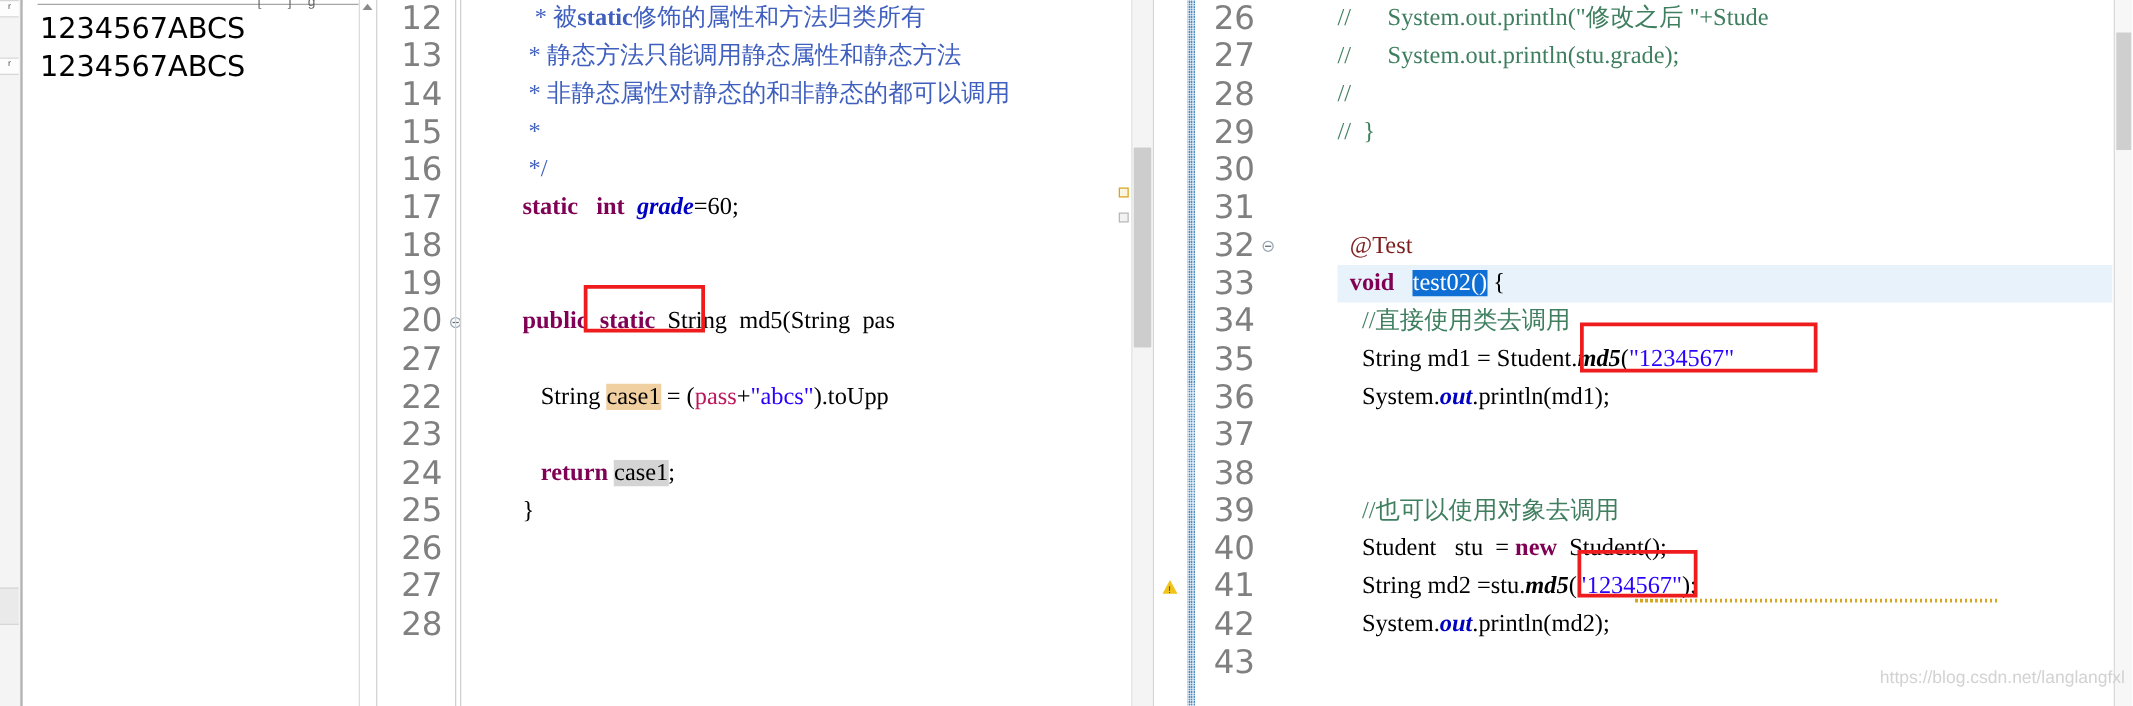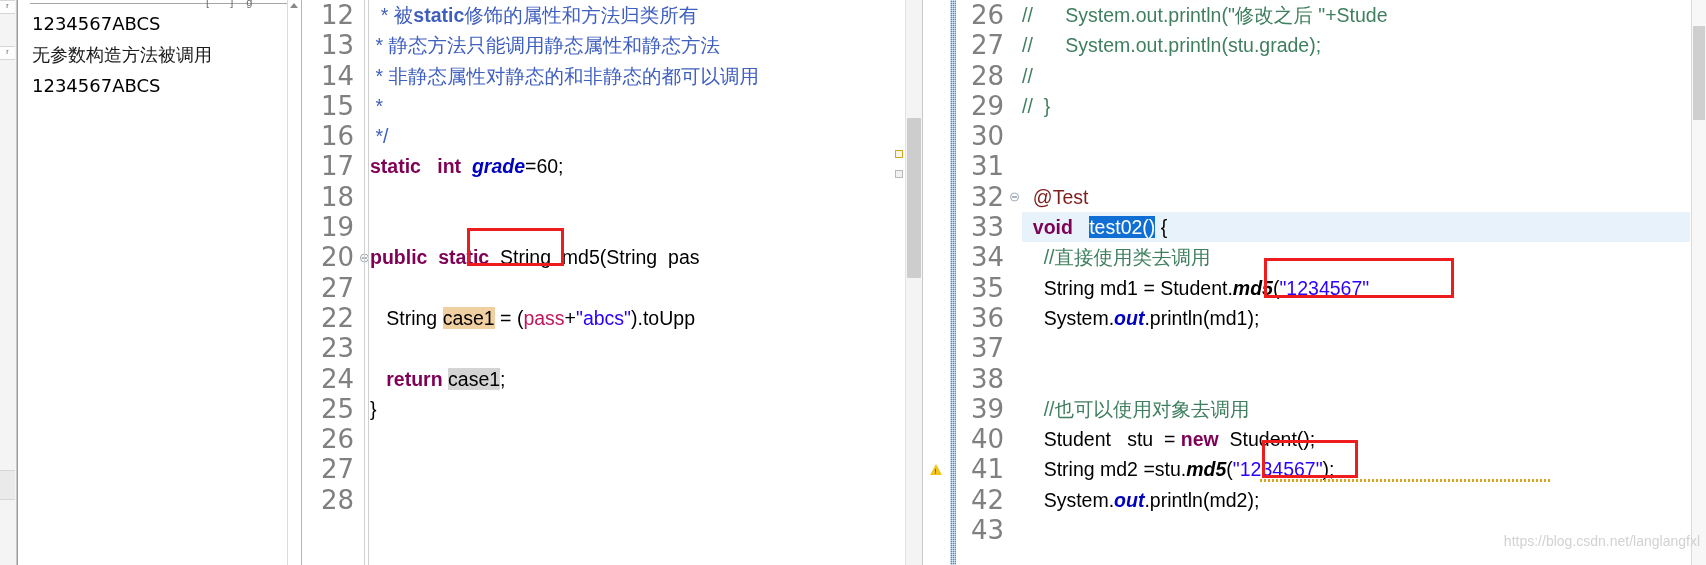--- a/index.html
+++ b/index.html
@@ -75,21 +75,21 @@
   }
   .console-body {
     position: absolute;
     top: 8px;
     left: 14px;
     right: 14px;
     bottom: 0;
   }
   .console-line {
     font-family: "DejaVu Sans", sans-serif;
-    font-size: 18px;
+    font-size: 23px;
     line-height: 31px;
     white-space: pre;
     color: #000000;
   }
   .console-line.cn { color: #1a1a1a; }
 
   
   .console-scroll {
     position: absolute;
     top: 0;
@@ -171,25 +171,26 @@
   .codearea {
     position: absolute;
     top: 0;
     height: 565px;
     overflow: hidden;
     white-space: pre;
   }
   .cl {
     height: 30.3px;
     line-height: 30.3px;
-    font-family: Liberation Sans, sans-serif;
+    font-family: Liberation Serif, serif;
     font-size: 19.5px;
     white-space: pre;
     color: #000000;
     position: relative;
+    margin-left: 48px;
   }
   .cl.hl { background: #e8f2fb; }
 
   
   .kw      { color: #7f0055; font-weight: bold; }
   .cmt     { color: #3f7f5f; }
   .cmtdoc  { color: #3f5fbf; }
   .str     { color: #2a00ff; }
   .fld     { color: #0000c0; font-style: italic; font-weight: bold; }
   .mthb    { color: #000000; font-style: italic; font-weight: bold; }
@@ -327,21 +328,20 @@
     <div class="strip-tab t2">r</div>
     <div class="strip-tab t3"></div>
   </div>
 
   <div class="console-panel">
     <div class="console-topline"></div>
     <div class="console-dots">[&nbsp;&nbsp;]&nbsp;g</div>
 
     <div class="console-body">
       <div class="console-line">1234567ABCS</div>
-      <div class="console-line cn">无参数构造方法被调用</div>
       <div class="console-line">1234567ABCS</div>
     </div>
 
     <div class="console-scroll">
       <div class="arrow-up"></div>
     </div>
   </div>
 
   <div class="editor editor-mid">
 

